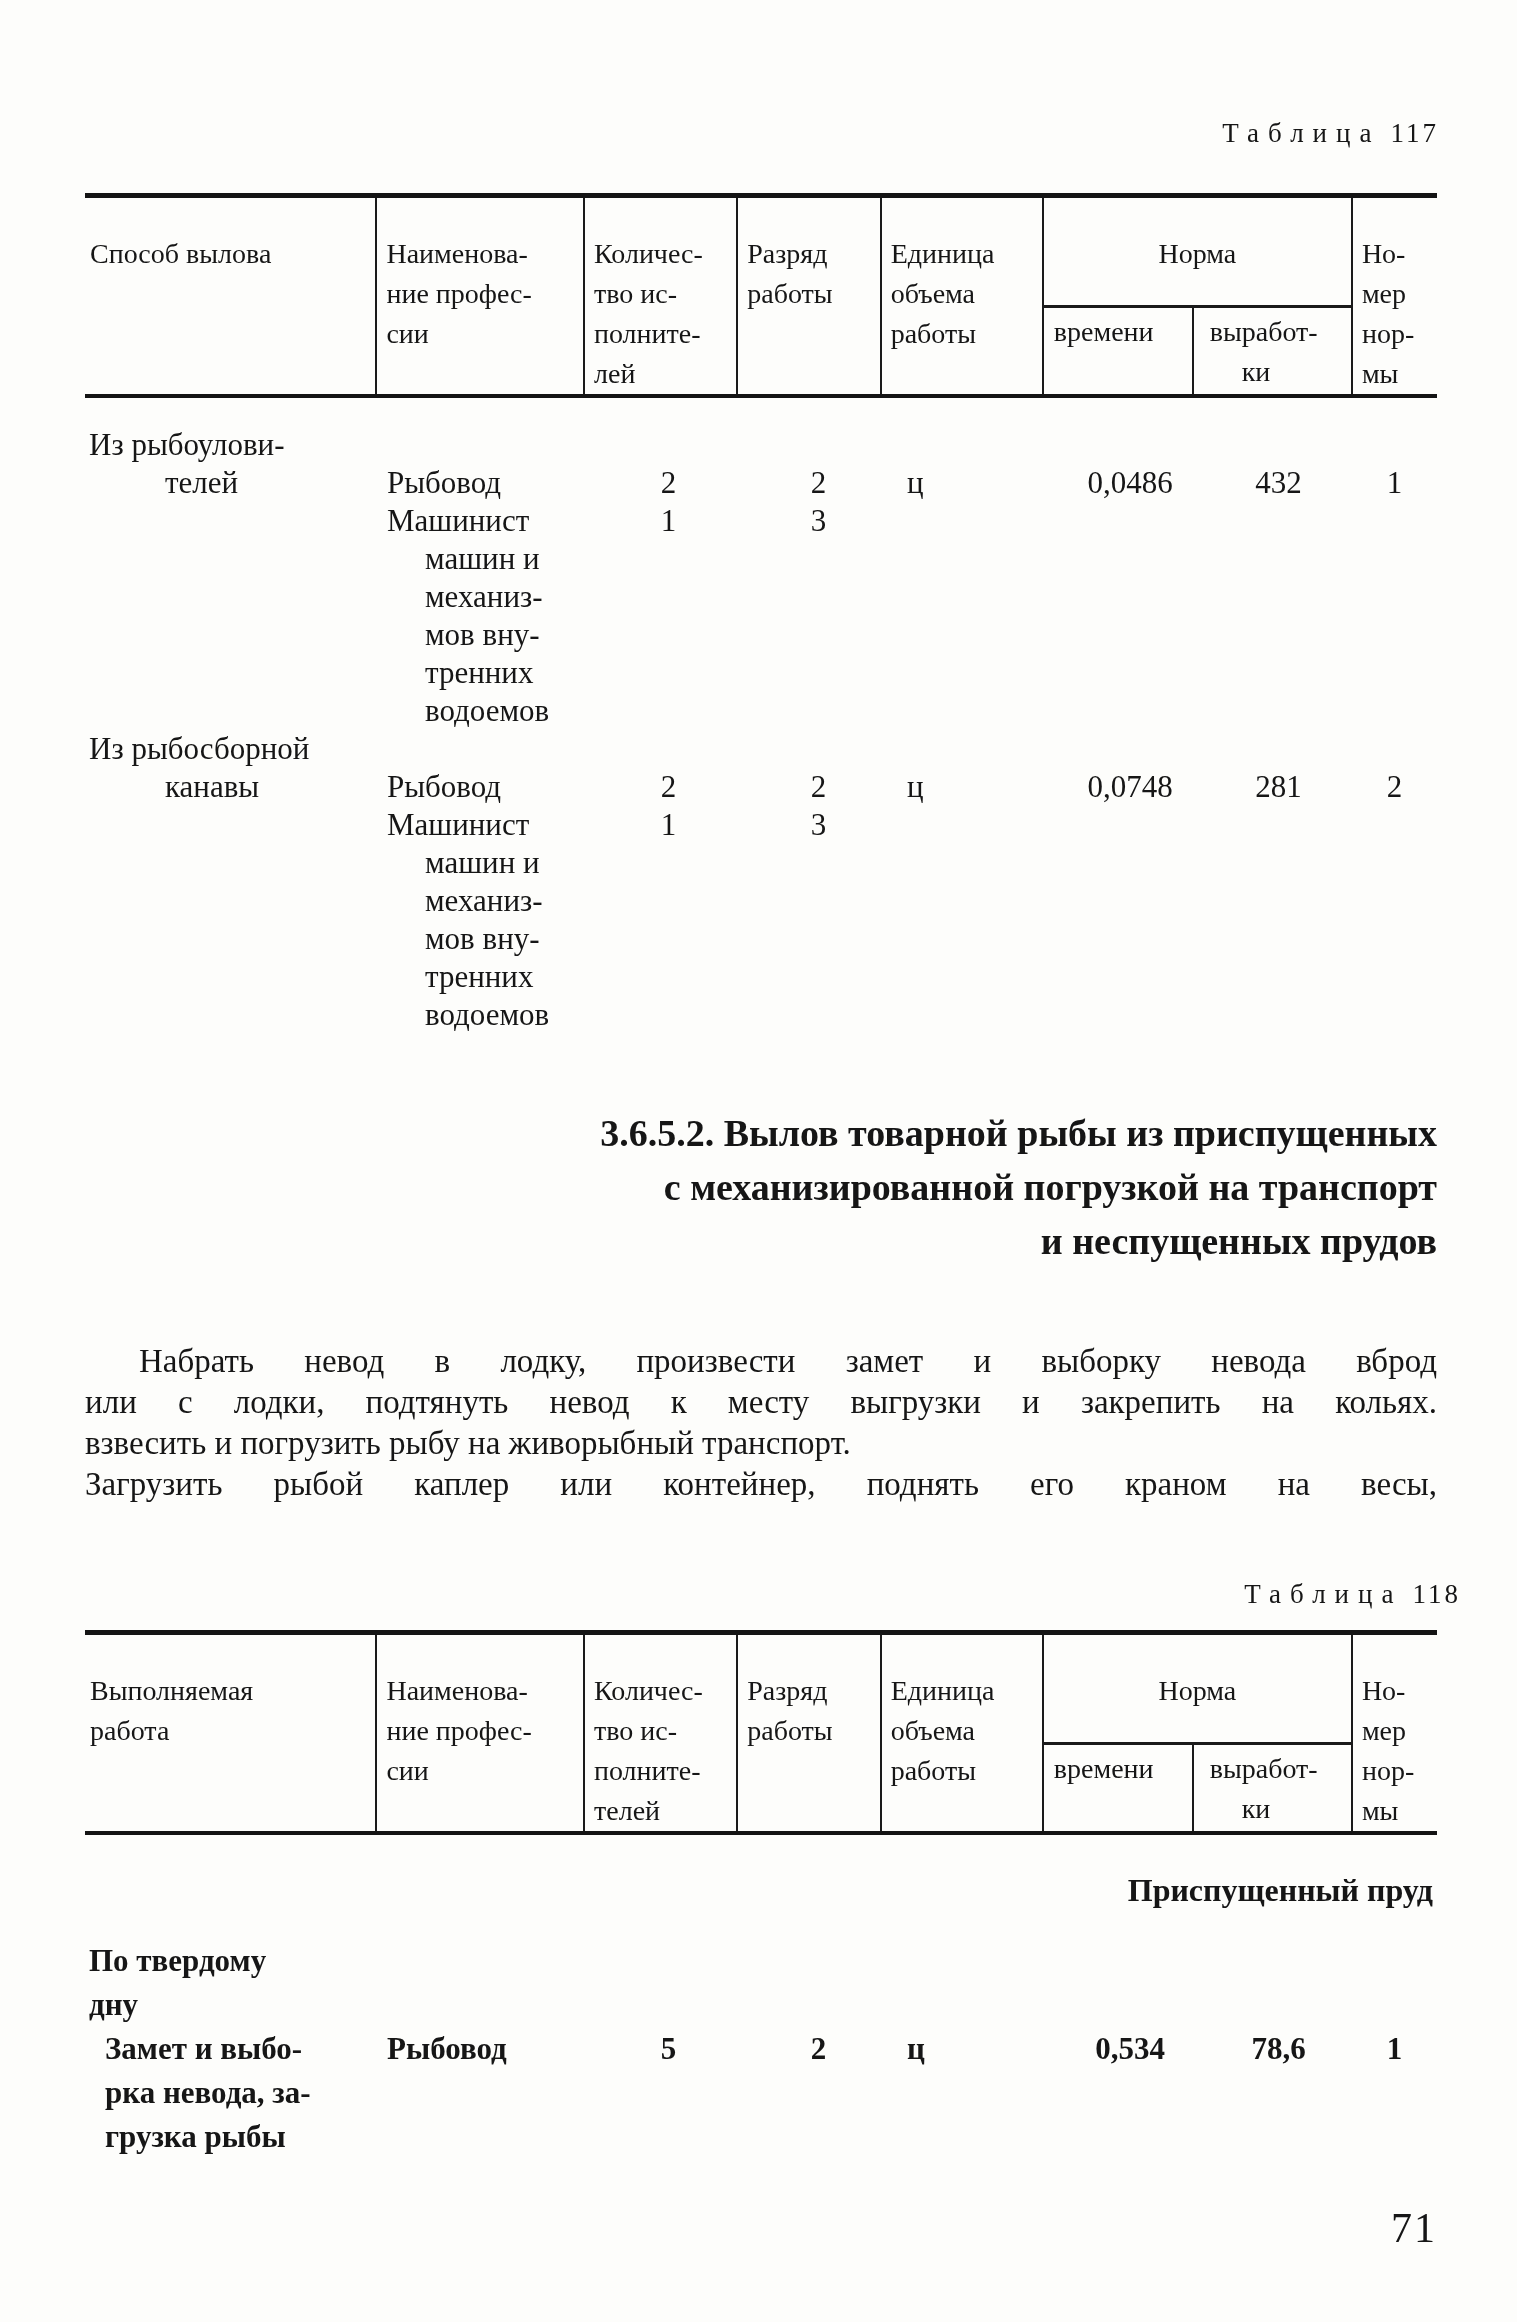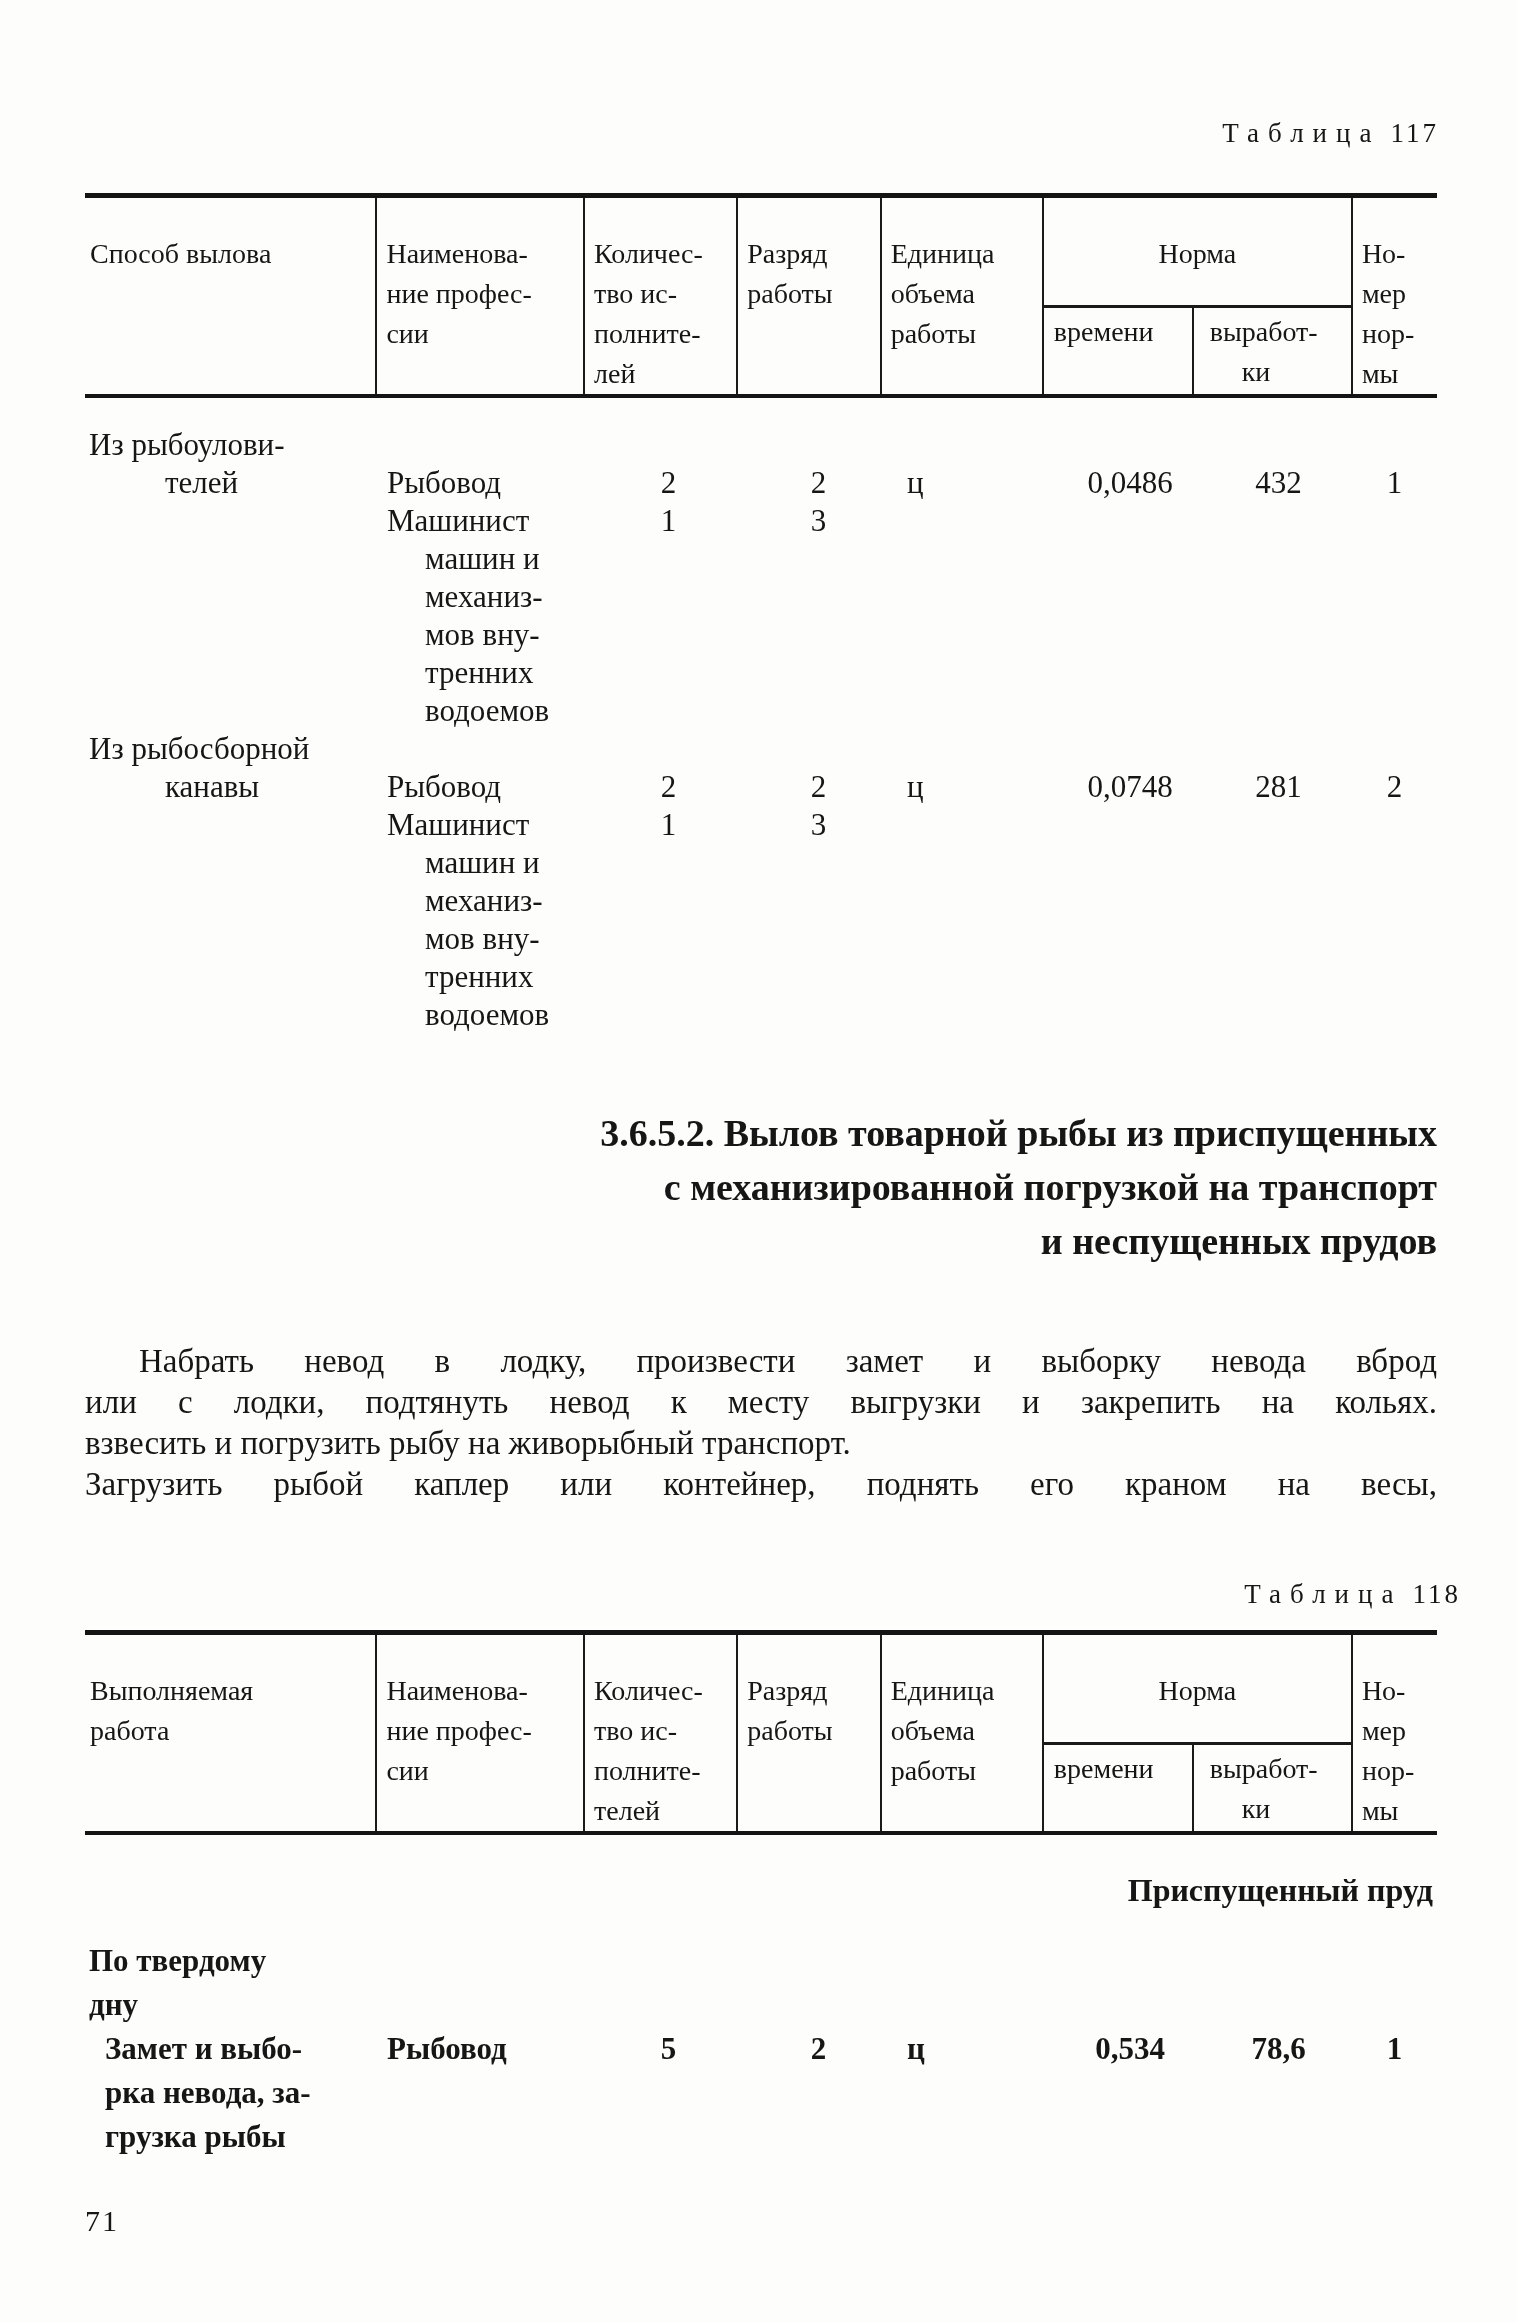--- a/index.html
+++ b/index.html
@@ -78,21 +78,21 @@
   
   .sec{position:absolute;left:85px;width:1352px;text-align:right;font-weight:bold;}
   #sec-title{top:1106px;font-size:38px;line-height:54px;}
   #sec-sub{top:1296px;font-size:33px;}
   .para{position:absolute;left:85px;width:1352px;top:1341px;font-size:33px;line-height:41px;}
   .pl{text-align:justify;text-align-last:justify;}
   .pl.first{text-indent:54px;}
   .pl.last{text-align:left;text-align-last:left;}
 
   #pond{position:absolute;top:1872px;right:84px;font-weight:bold;font-size:32px;white-space:nowrap;}
-  #pageno{position:absolute;top:2204px;left:85px;width:1352px;text-align:left;font-size:30px;letter-spacing:2px;}
+  #pageno{position:absolute;top:2204px;left:85px;width:1352px;text-align:right;font-size:42px;letter-spacing:2px;}
 </style>
 </head>
 <body>
 
 <div class="page">
 
   <div class="caption" id="cap117">
     <span class="cap-word">Таблица</span><span class="cap-num">117</span>
   </div>
 

